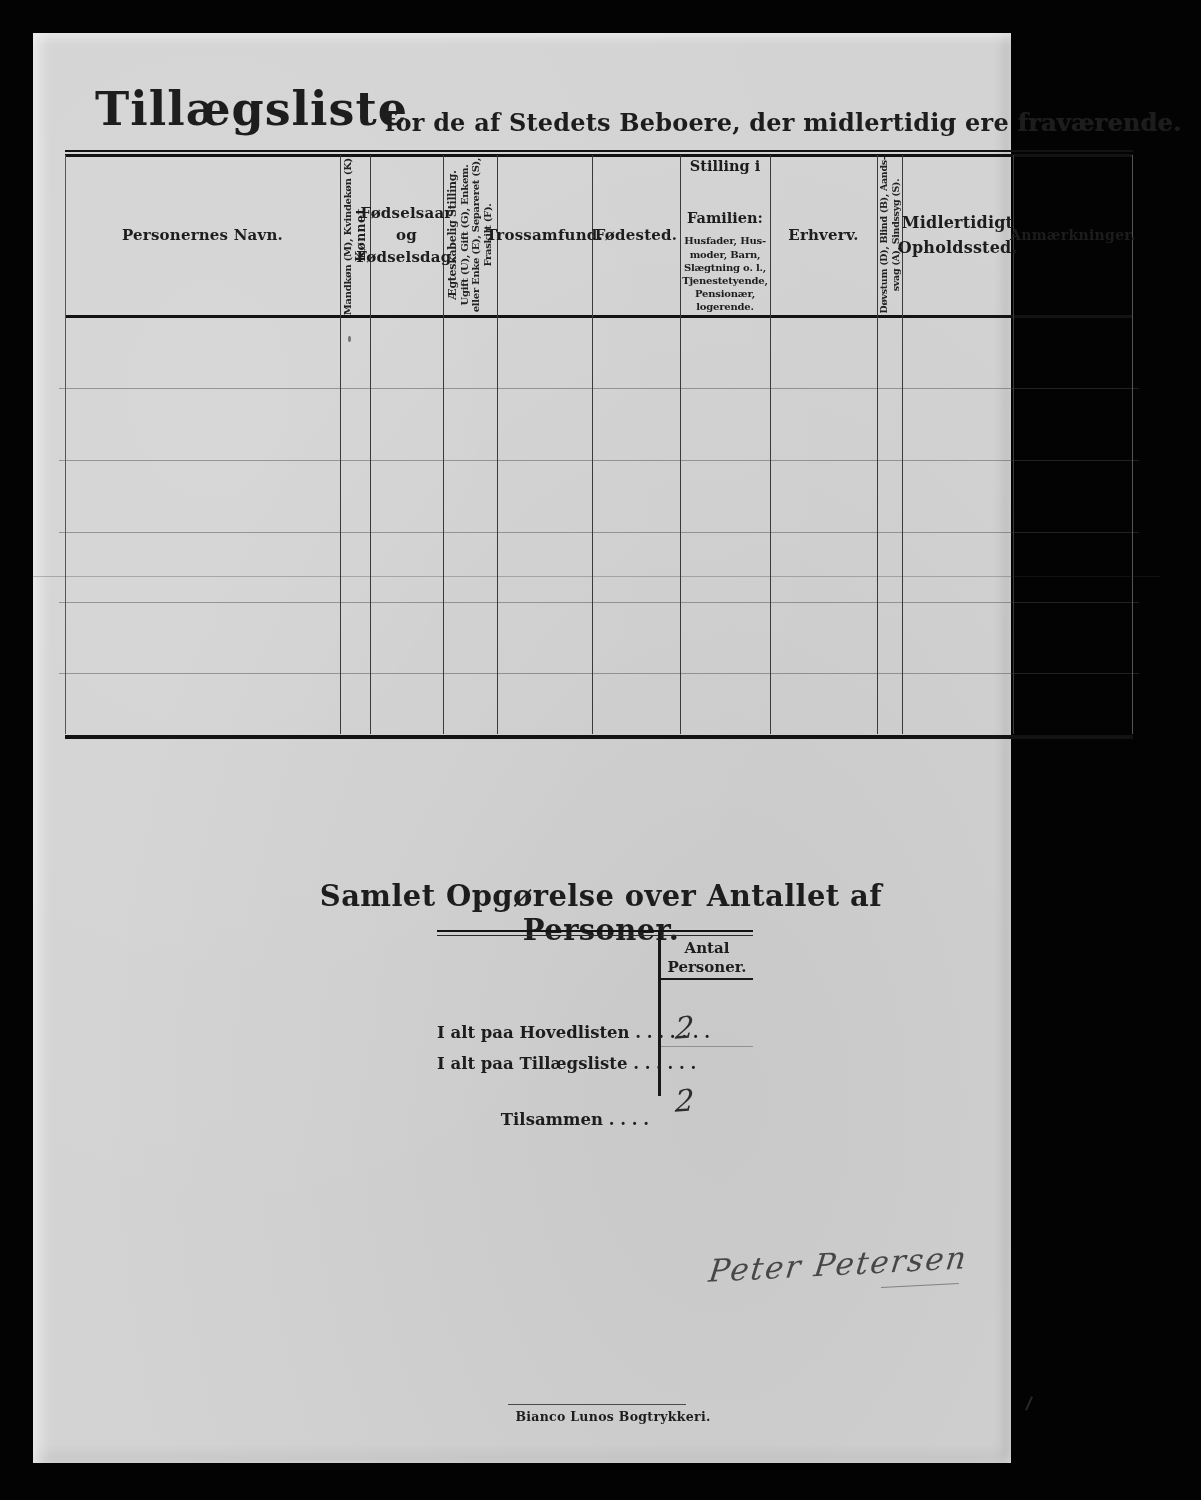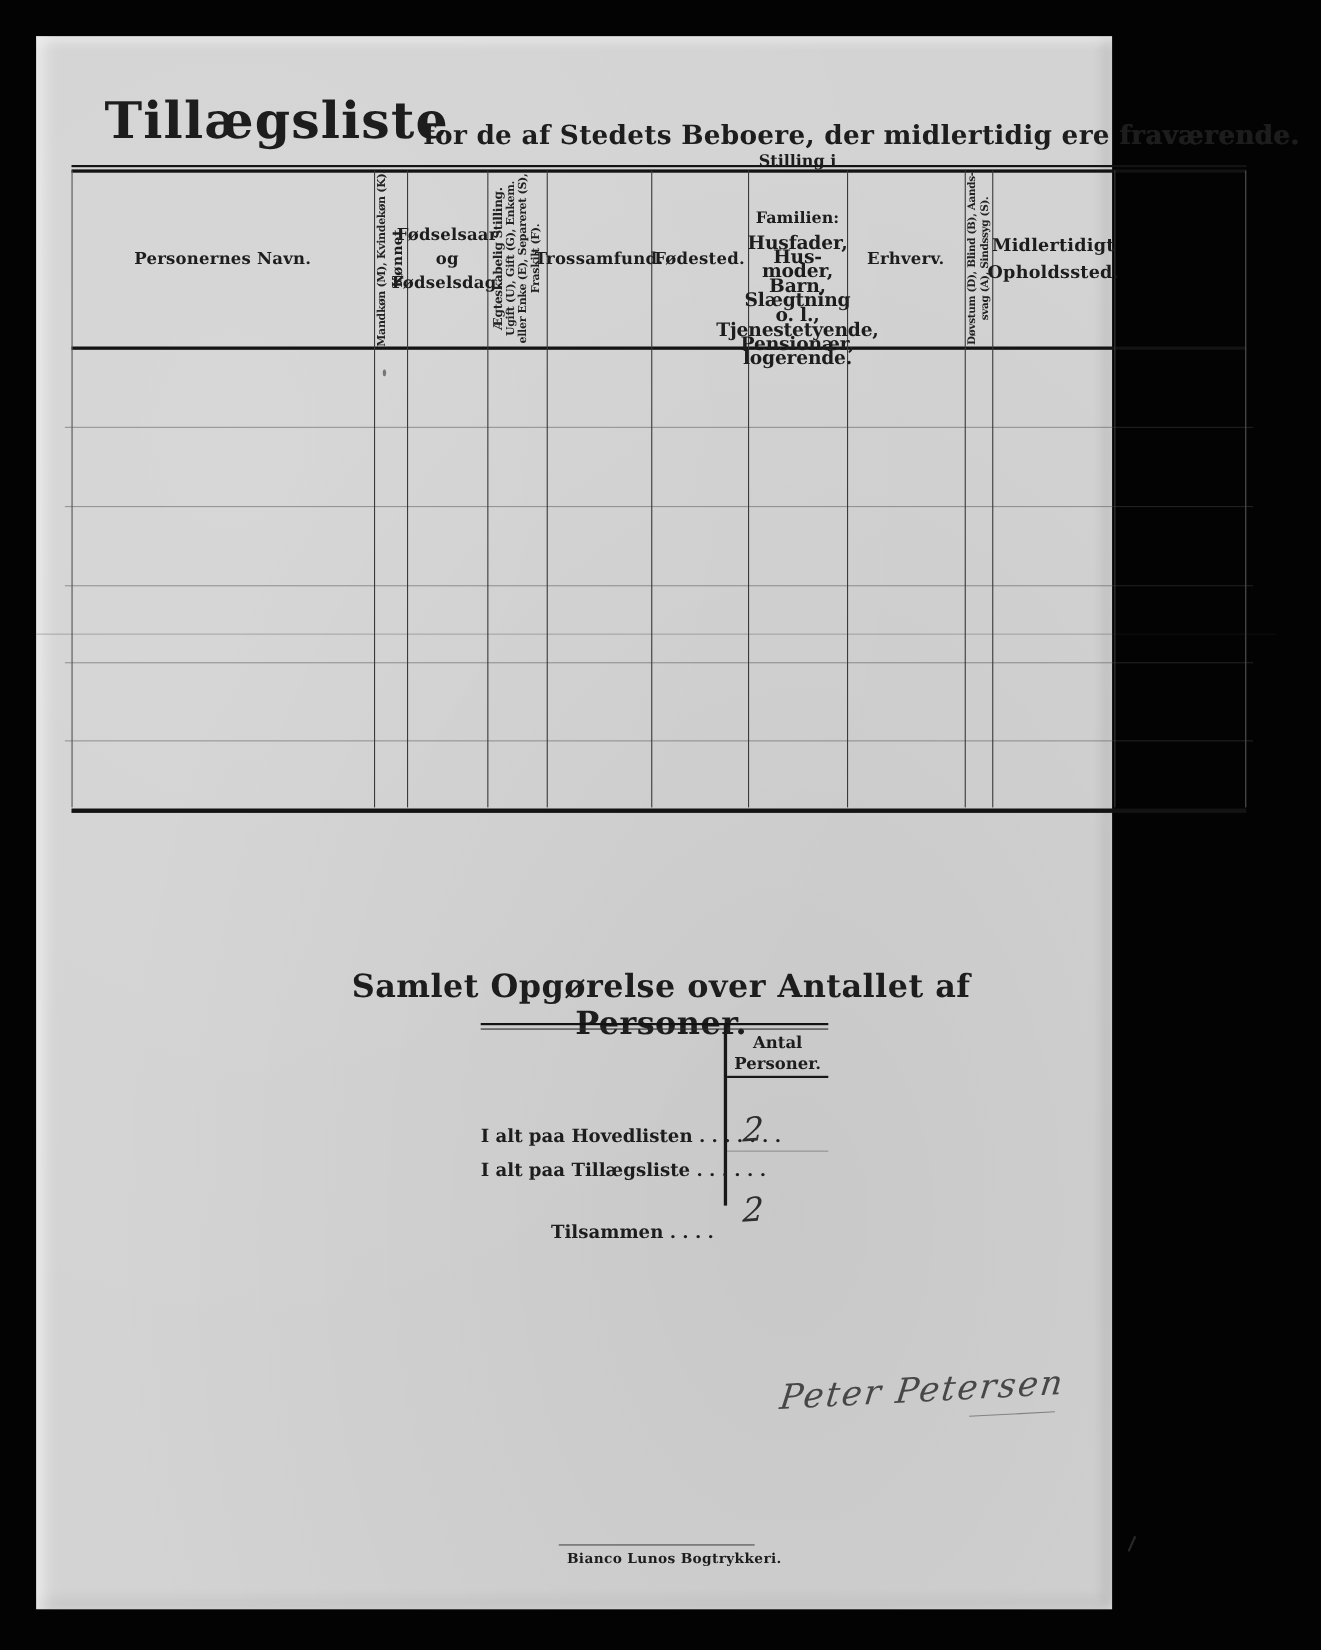--- a/index.html
+++ b/index.html
@@ -25,21 +25,21 @@
   .vline{position:absolute;top:5px;height:579px;width:1px;background:#3a3a3a;}
   .hcell{position:absolute;top:6px;height:158px;display:flex;flex-direction:column;
          justify-content:center;align-items:center;text-align:center;overflow:visible;}
   .hcell .big{font-size:15px;font-weight:bold;letter-spacing:0.2px;}
   .rotwrap{position:absolute;top:5px;height:160px;overflow:visible;}
   .rot{transform:rotate(-90deg) translate(-160px,0);transform-origin:0 0;width:160px;
        display:flex;flex-direction:column;justify-content:center;align-items:center;text-align:center;}
   .rot .sm{font-size:10px;line-height:11.5px;letter-spacing:-0.3px;white-space:nowrap;font-weight:bold;color:#222;}
   .rot .lg{font-size:12.5px;font-weight:bold;line-height:14px;letter-spacing:0.4px;}
   #cell-family .fam-t{font-size:14.5px;font-weight:bold;line-height:20px;}
-  #cell-family .fam-d{font-size:17px;font-weight:bold;line-height:13.2px;letter-spacing:-0.2px;}
+  #cell-family .fam-d{font-size:10px;font-weight:bold;line-height:13.2px;letter-spacing:-0.2px;}
   #cell-birth .big{line-height:22px;text-align:center;}
   #cell-residence .big{line-height:25px;font-size:16px;}
   #cell-remarks .big{font-size:14px;letter-spacing:0.3px;}
   .speck{position:absolute;background:rgba(40,40,40,0.55);border-radius:40%;}
   #fold-line{left:0;top:543px;width:1127px;height:1px;background:rgba(50,50,50,0.28);}
   
   #summary-title{left:248px;top:846px;width:640px;text-align:center;font-size:29px;font-weight:bold;letter-spacing:0.4px;}
   #summary-table{left:404px;top:897px;width:316px;height:166px;}
   #sum-top1{top:0;height:2px;}
   #sum-top2{top:5px;height:1px;background:#2a2a2a;}
@@ -152,20 +152,23 @@
           <span class="sm" style="font-size:9.5px;">Døvstum (D), Blind (B), Aands-</span>
           <span class="sm" style="font-size:9.5px;">svag (A), Sindssyg (S).</span>
         </div>
       </div>
 
       <div class="hcell" id="cell-residence" style="left:837px;width:111px;">
         <span class="big">Midlertidigt</span>
         <span class="big">Opholdssted.</span>
       </div>
 
+      <div class="hcell" id="cell-remarks" style="left:948px;width:120px;">
+        <span class="big">Anmærkninger.</span>
+      </div>
 
       <div class="speck" style="left:283px;top:186px;width:3px;height:6px;"></div>
     </div>
 
     <div id="fold-line" class="abs"></div>
 
     <div id="summary-title" class="abs">Samlet Opgørelse over Antallet af Personer.</div>
 
     <div id="summary-table" class="abs">
       <div class="hline" id="sum-top1"></div>

